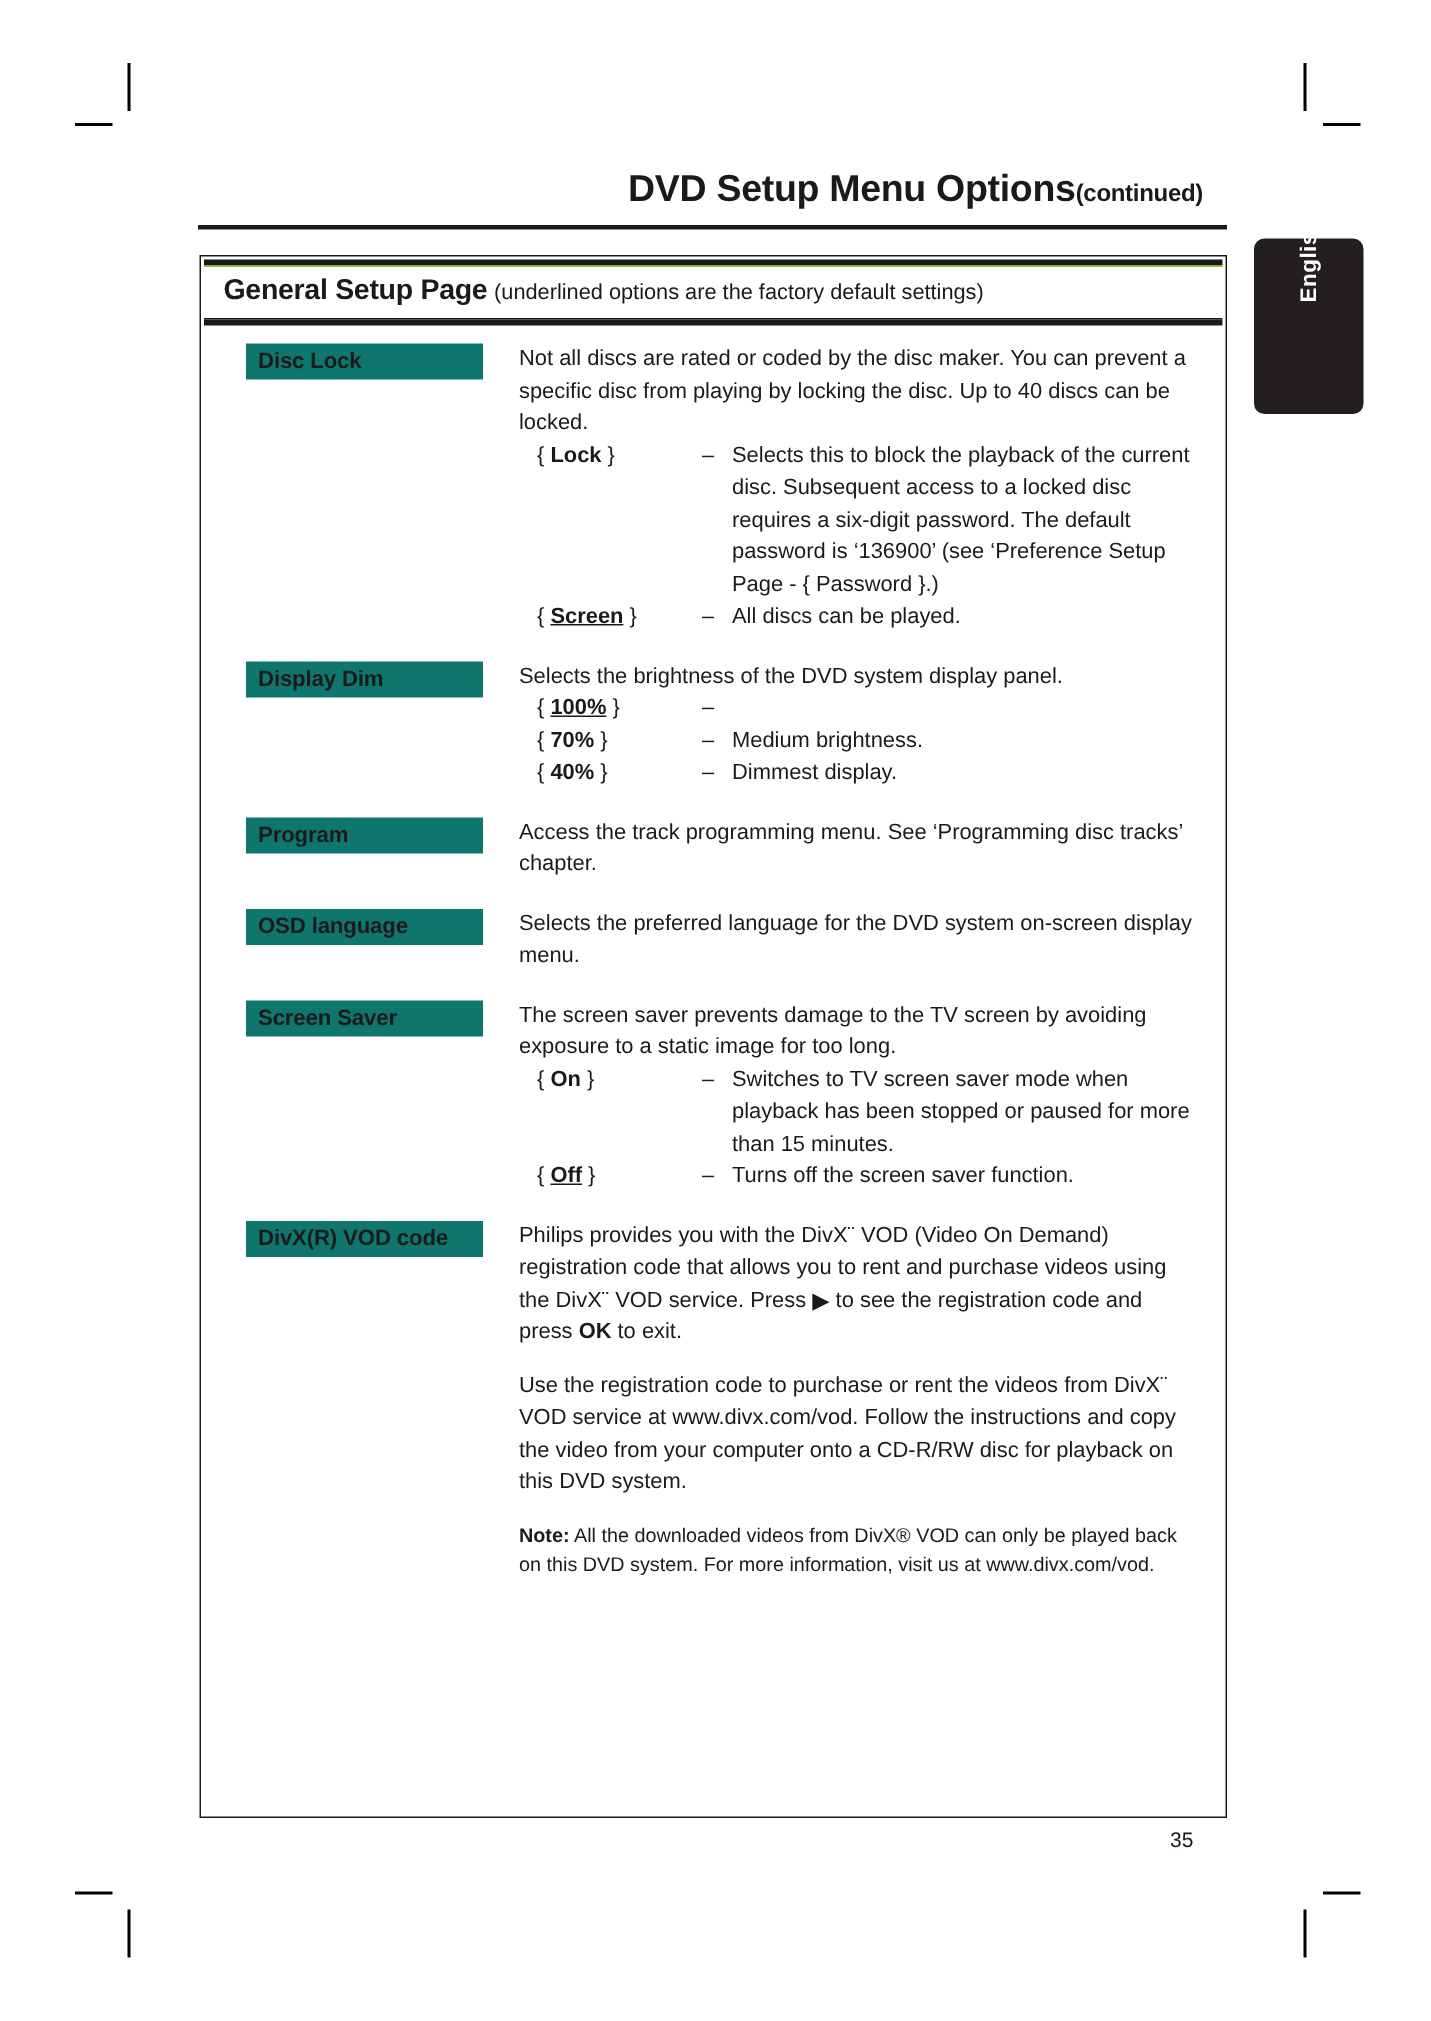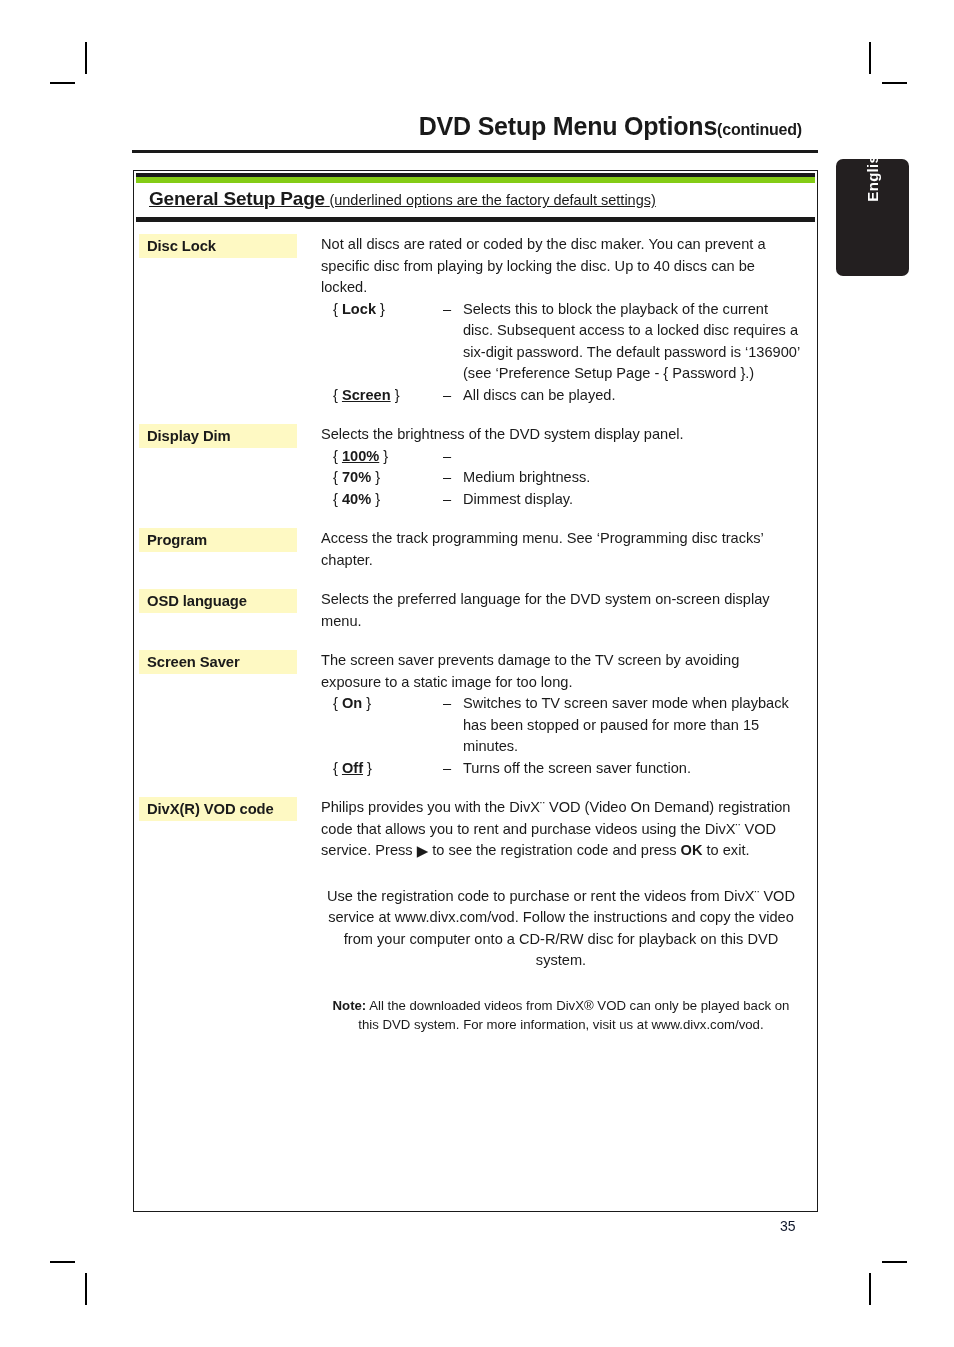--- a/index.html
+++ b/index.html
@@ -90,25 +90,24 @@
 
   
   #section-header {
     position: relative;
     border-top: 4px solid #1a1a1a;
     border-bottom: 4px solid #1a1a1a;
     margin: 2px 2px 0 2px;
     padding: 0;
   }
   #section-header-inner {
-    border-top: 6px solid #84cc16;
+    border-top: 1px solid #84cc16;
     border-bottom: 1px solid #1a1a1a;
     padding: 5px 0 7px 13px;
     white-space: nowrap;
-    text-decoration: underline;
   }
   #section-title {
     font-size: 19px;
     font-weight: bold;
     letter-spacing: -0.2px;
   }
   #section-note {
     font-size: 14.5px;
     font-weight: normal;
   }
@@ -116,38 +115,38 @@
   
   #rows {
     padding: 0 0 0 0;
   }
   .row {
     display: flex;
     align-items: flex-start;
   }
   .row-label {
     flex: 0 0 158px;
-    margin-left: 5px;
-    background: #fef9c3;
+    margin-left: 30px;
+    background: #0f766e;
     font-size: 14.8px;
     font-weight: bold;
     padding: 4px 0 4px 8px;
     box-sizing: border-box;
     white-space: nowrap;
     letter-spacing: -0.1px;
   }
   .row-body {
     flex: 1 1 auto;
     padding-left: 24px;
     padding-right: 16px;
     font-size: 14.6px;
     line-height: 21.5px;
   }
   .para { margin: 0; }
-  .para + .para { margin-top: 24px; text-align: center; }
+  .para + .para { margin-top: 14px; }
 
   
   .opt-line {
     display: flex;
     align-items: flex-start;
     margin-left: 12px;
   }
   .opt-key {
     flex: 0 0 110px;
     white-space: nowrap;

